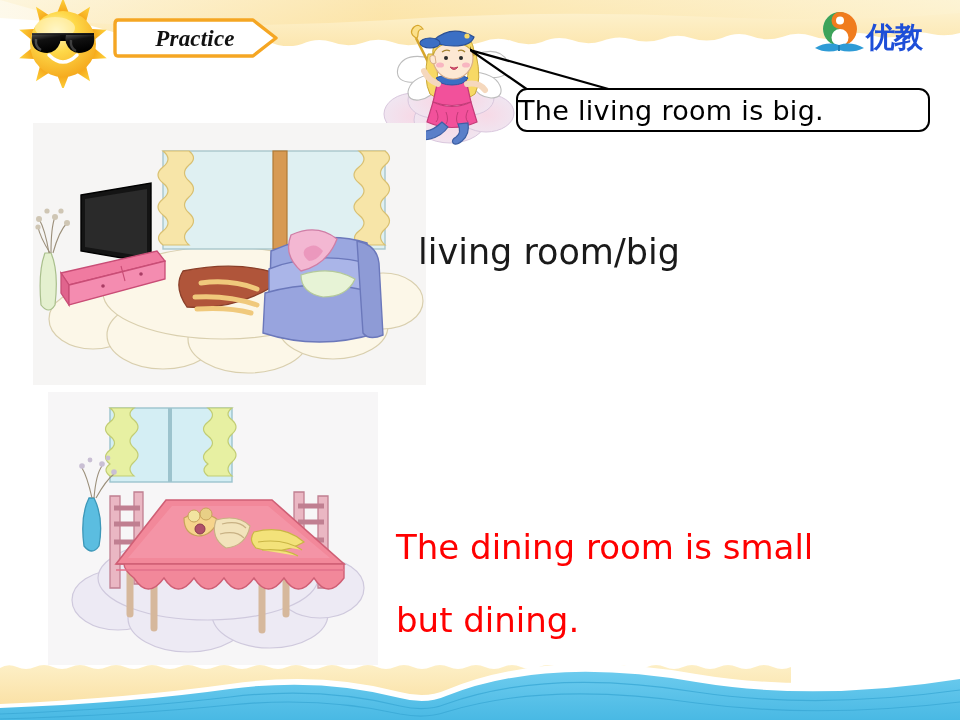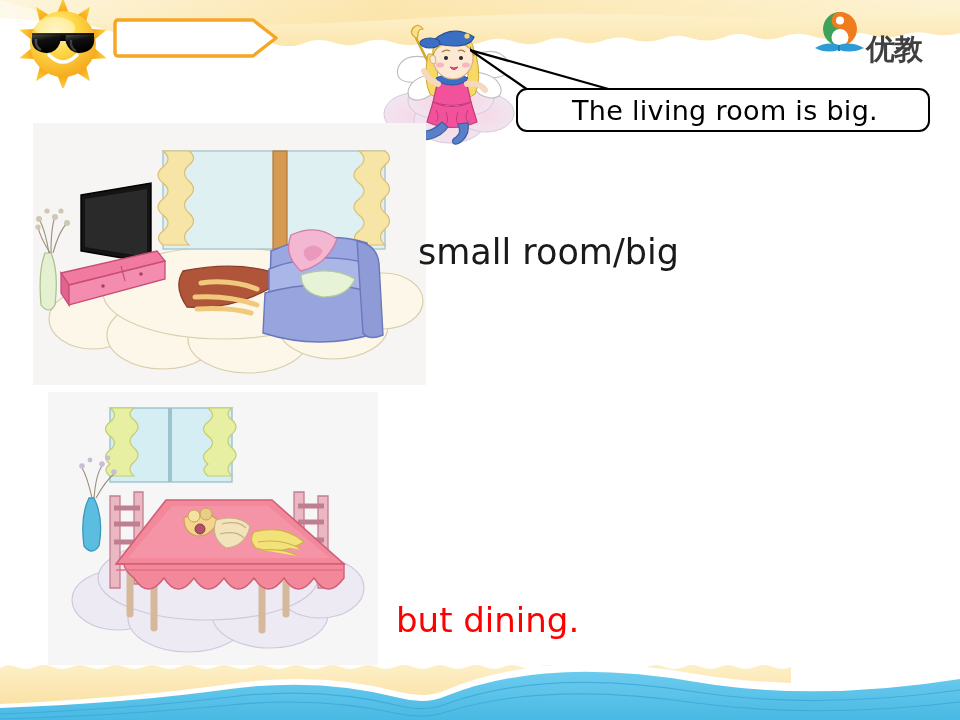--- a/index.html
+++ b/index.html
@@ -22,38 +22,38 @@
     position:absolute;left:130px;top:25px;width:130px;height:28px;
     font-family:"Liberation Serif", serif;font-style:italic;font-weight:bold;
     font-size:23px;color:#111;line-height:28px;text-align:center;
     letter-spacing:.2px;
   }
 
   
   .brand{position:absolute;left:812px;top:8px;width:140px;height:50px;}
   .brand-mark{position:absolute;left:0;top:0;width:56px;height:50px;}
   .brand-text{
-    position:absolute;left:54px;top:24px;
+    position:absolute;left:54px;top:12px;
     font-family:"DejaVu Sans", sans-serif;font-weight:bold;font-size:29px;
-    color:#404040;line-height:34px;letter-spacing:-1px;
+    color:#1d4ed8;line-height:34px;letter-spacing:-1px;
   }
 
   
   .fairy{position:absolute;left:372px;top:14px;width:160px;height:140px;}
 
   
   .bubble-tail{position:absolute;left:470px;top:40px;width:240px;height:70px;}
   .bubble{
     position:absolute;left:516px;top:88px;width:414px;height:44px;
     border:2.5px solid #000;border-radius:11px;background:#fff;
     box-sizing:border-box;
   }
   .bubble-text{
     position:absolute;left:0;top:0;width:414px;height:41px;
-    line-height:41px;text-align:center;
+    line-height:41px;
     font-family:"DejaVu Sans", sans-serif;font-size:27px;color:#000;
     letter-spacing:.3px;
   }
 
   
   .panel{position:absolute;background:#f4f4f6;overflow:hidden;}
   #panel-living{left:33px;top:123px;width:393px;height:262px;}
   #panel-dining{left:48px;top:392px;width:330px;height:273px;}
   .panel svg{display:block;width:100%;height:100%;}
 
@@ -170,20 +170,21 @@
         <path d="M-14,11 q14,14 28,0" stroke="#ffffff" stroke-width="3.4" fill="none" stroke-linecap="round"></path>
       </g>
     </svg>
   </div>
 
   <div class="practice-tag">
     <svg viewBox="0 0 168 44" width="168" height="44">
       <path d="M5,4 H140 L163,22 L140,40 H5 Q2,40 2,36 V8 Q2,4 5,4 Z" fill="#ffffff" stroke="#f5a623" stroke-width="3.4" stroke-linejoin="round"></path>
     </svg>
   </div>
+  <div class="practice-label">Practice</div>
 
   <div class="brand">
     <div class="brand-mark">
       <svg viewBox="0 0 56 50" width="56" height="50">
         <g transform="translate(28,21)">
           <circle cx="0" cy="0" r="17" fill="#ffffff"></circle>
           <path d="M0,-17 a17,17 0 0 0 0,34 a8.5,8.5 0 0 1 0,-17 a8.5,8.5 0 0 0 0,-17 Z" fill="#3da35a"></path>
           <path d="M0,-17 a17,17 0 0 1 0,34 a8.5,8.5 0 0 0 0,-17 a8.5,8.5 0 0 1 0,-17 Z" fill="#f07c1e"></path>
           <circle cx="0" cy="-8.5" r="4" fill="#ffffff"></circle>
           <circle cx="0" cy="8.5" r="4" fill="#ffffff"></circle>
@@ -407,23 +408,24 @@
       <path d="M172,142 q16,-4 24,4" stroke="#c8b184" stroke-width="1.1" fill="none"></path>
 
       <g fill="#f3e27a" stroke="#c9b545" stroke-width="1.2">
         <path d="M206,140 q30,-8 50,10 q-24,14 -48,6 q-8,-8 -2,-16 Z"></path>
         <path d="M210,150 q26,-4 44,8"></path>
         <path d="M214,158 q22,-2 36,6"></path>
       </g>
     </svg>
   </div>
 
-  <div class="phrase" id="phrase-living">small room/big</div>
-
-
+  <div class="phrase" id="phrase-living">living room/big</div>
+
+
+  <div class="answer" id="answer-line1">The dining room is small</div>
 
   <div class="answer" id="answer-line2">but dining.</div>
 
   <div class="bottom-band">
     <svg viewBox="0 0 960 80" width="960" height="80" preserveAspectRatio="none">
       <defs>
         <linearGradient id="sandG" x1="0" y1="0" x2="0" y2="1">
           <stop offset="0%" stop-color="#fdefc6"></stop>
           <stop offset="100%" stop-color="#f9dc9a"></stop>
         </linearGradient>

